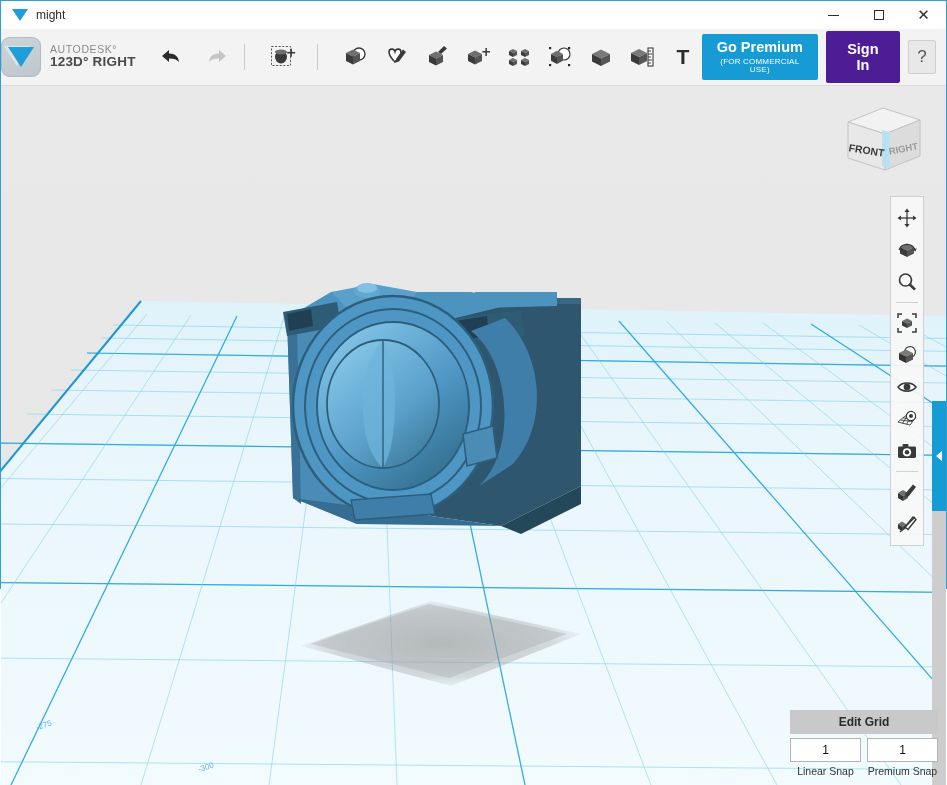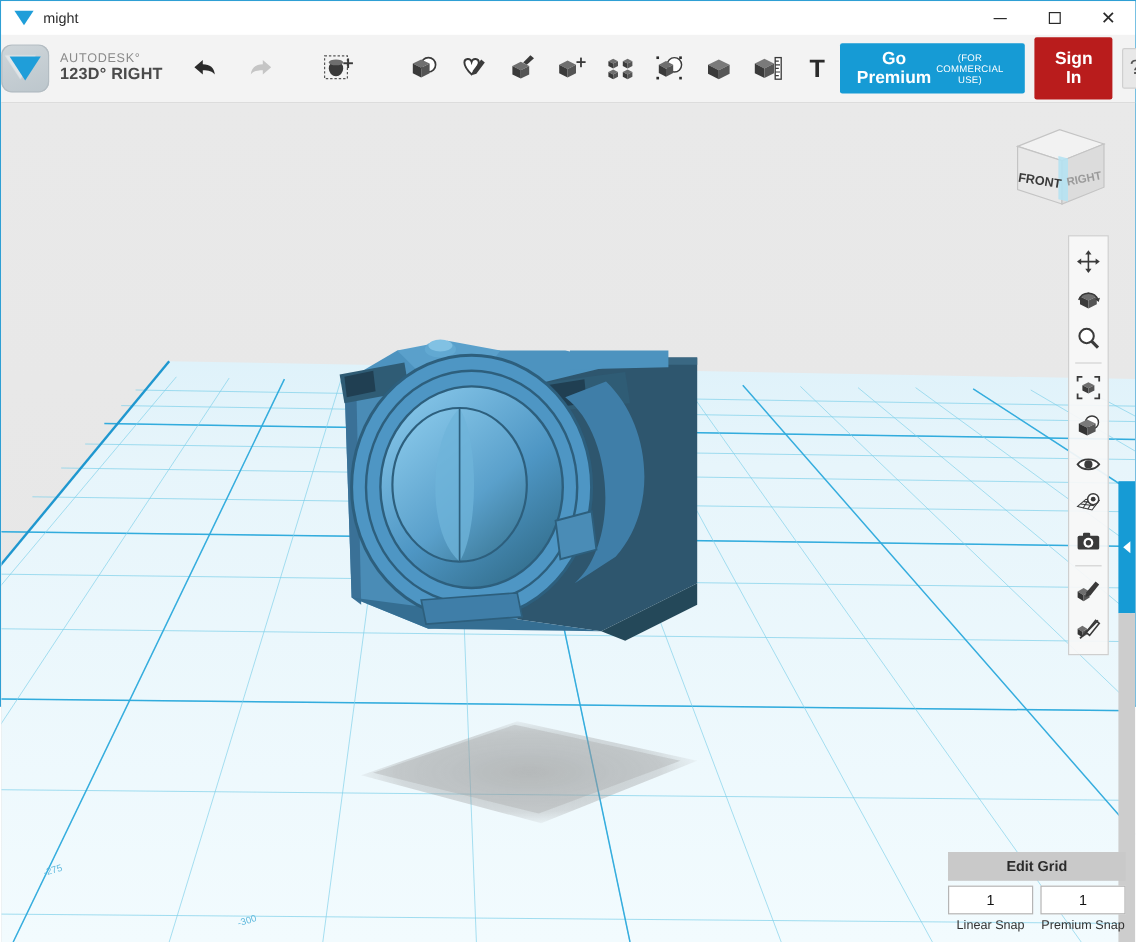--- a/index.html
+++ b/index.html
@@ -65,26 +65,26 @@
     width: 38px; height: 40px; display: flex; align-items: center;
     justify-content: center; position: relative;
   }
   .tools-a { display: flex; align-items: center; margin-left: 6px; }
   .tools-b { display: flex; align-items: center; gap: 3px; margin-left: 4px; }
 
   .right-actions { margin-left: auto; display: flex; align-items: center; gap: 8px; padding-right: 10px; }
   .btn-premium {
     background: #169bd5; color: #fff; border: none; border-radius: 2px;
     padding: 6px 14px 5px; text-align: center; cursor: pointer;
-    display: flex; flex-direction: row; align-items: center; line-height: 1.1;
+    display: flex; flex-direction: column; align-items: center; line-height: 1.1;
   }
   .btn-premium .p1 { font-size: 14.5px; font-weight: bold; }
   .btn-premium .p2 { font-size: 8px; letter-spacing: .2px; margin-top: 2px; }
   .btn-signin {
-    background: #b91c1c; color: #fff; border: none; border-radius: 2px;
+    background: #4c1d95; color: #fff; border: none; border-radius: 2px;
     font-size: 14.5px; font-weight: bold; padding: 10px 16px; cursor: pointer;
   }
   .btn-help {
     background: #e8e8e8; border: 1px solid #cfcfcf; border-radius: 2px;
     width: 32px; height: 34px; font-size: 17px; color: #555; cursor: pointer;
   }
 
   
   .viewport {
     position: absolute; left: 0; top: 85px; width: 945px; height: 699px;

